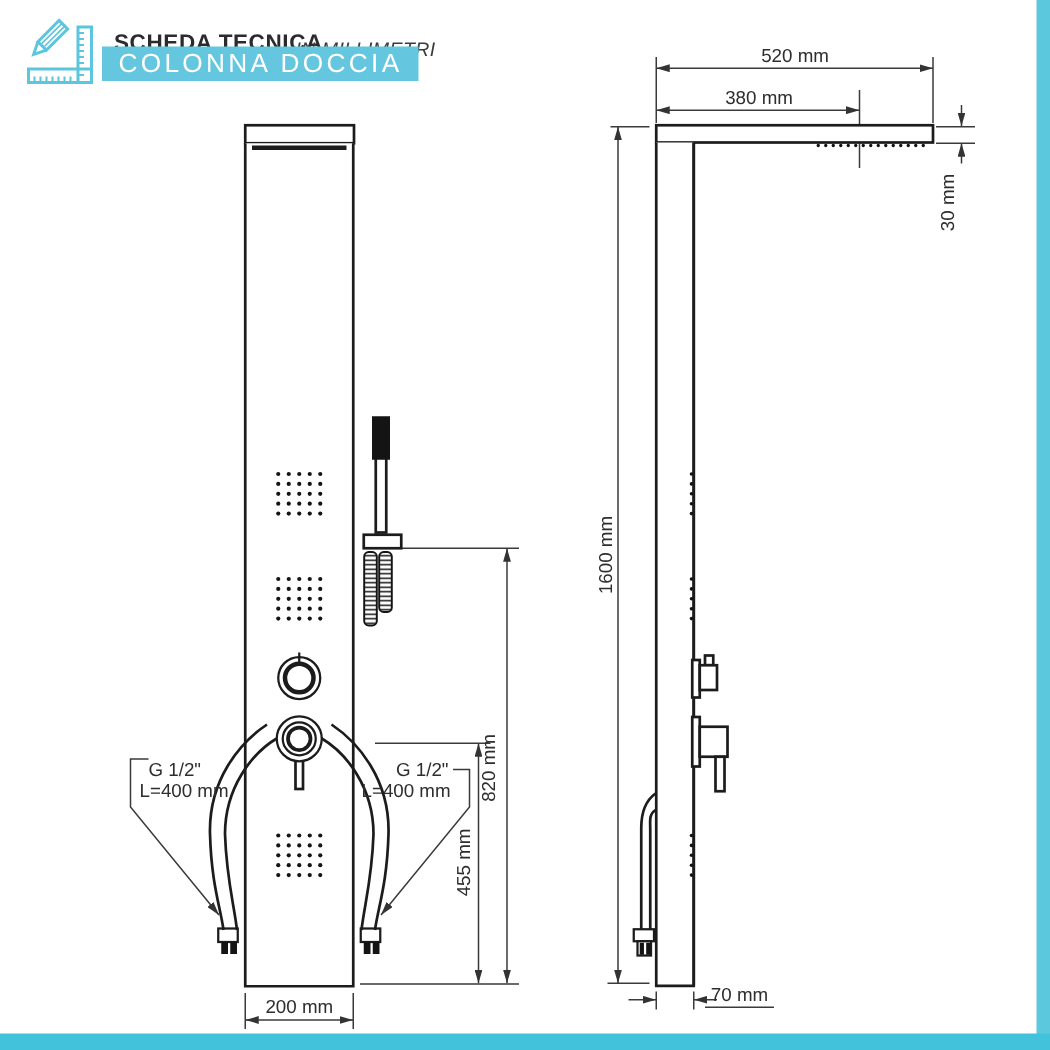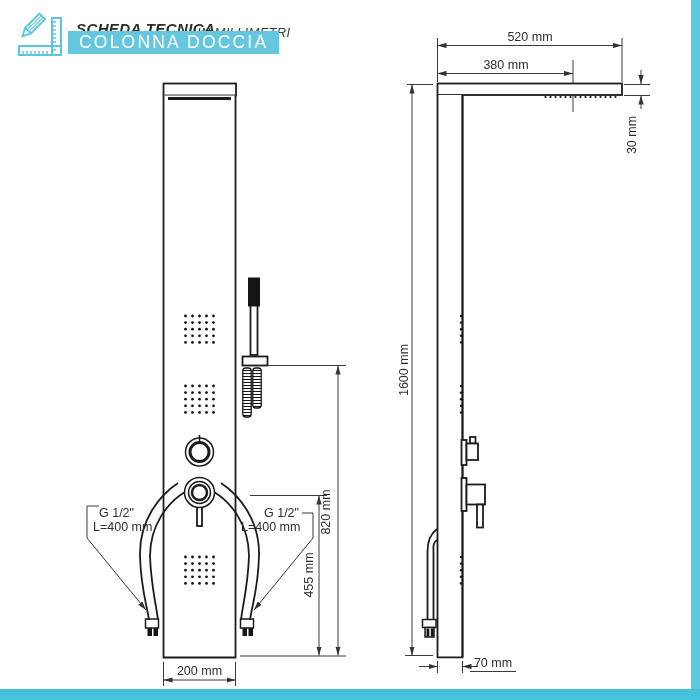--- a/index.html
+++ b/index.html
@@ -1,21 +1,21 @@
 <!DOCTYPE html>
 <html><head>
 <meta charset="utf-8">
 <style>
   html,body{margin:0;padding:0;background:#fff;}
   .canvas{position:relative;width:700px;height:700px;background:#ffffff;overflow:hidden;
           font-family:"Liberation Sans",sans-serif;}
   .side-band{position:absolute;right:0;top:0;width:9px;height:700px;background:#5cc8dd;}
   .bottom-bar{position:absolute;left:0;bottom:0;width:700px;height:11px;background:#42c3db;}
   .logo{position:absolute;left:16px;top:12px;width:50px;height:50px;}
-  .title{position:absolute;left:76px;top:20px;font-size:15px;font-weight:bold;font-style:italic;
+  .title{position:absolute;left:76px;top:20px;font-size:15px;font-weight:bold;
          color:#2b2b2b;letter-spacing:.4px;white-space:nowrap;}
   .subtitle{position:absolute;left:197px;top:25px;font-size:13px;font-style:italic;color:#3c3c3c;
             letter-spacing:.3px;white-space:nowrap;}
   .badge{position:absolute;left:68px;top:31px;height:23px;line-height:23px;padding:0 11px;
          background:#64c6df;color:#ffffff;font-size:17.5px;letter-spacing:2.2px;white-space:nowrap;}
   svg.drawing{position:absolute;left:0;top:0;}
   svg.drawing text{font-family:"Liberation Sans",sans-serif;font-size:12.5px;fill:#2e2e2e;}
   .outline{stroke:#1c1c1c;stroke-width:1.8;fill:#ffffff;}
   .outline-nf{stroke:#1c1c1c;stroke-width:1.8;fill:none;}
   .thin{stroke:#3a3a3a;stroke-width:1;fill:none;}

